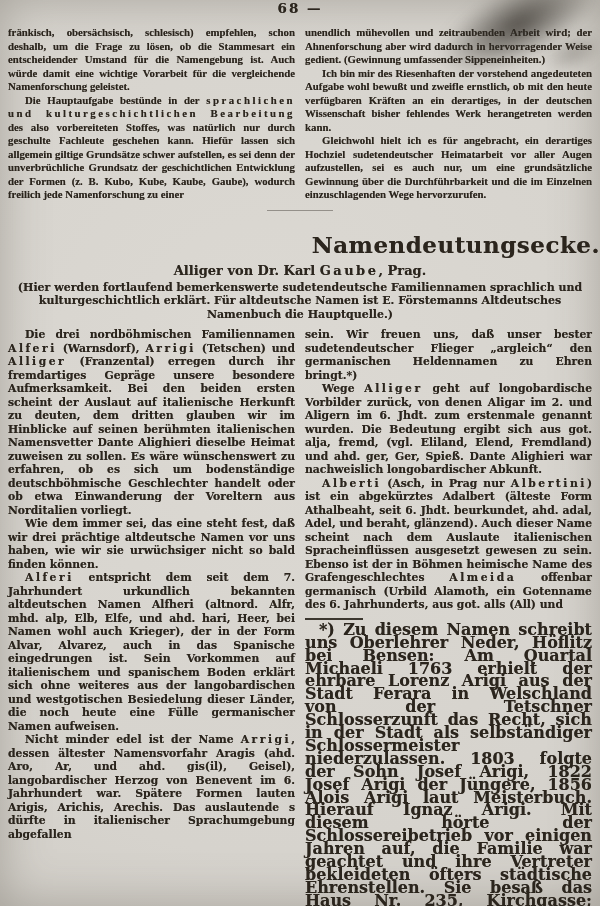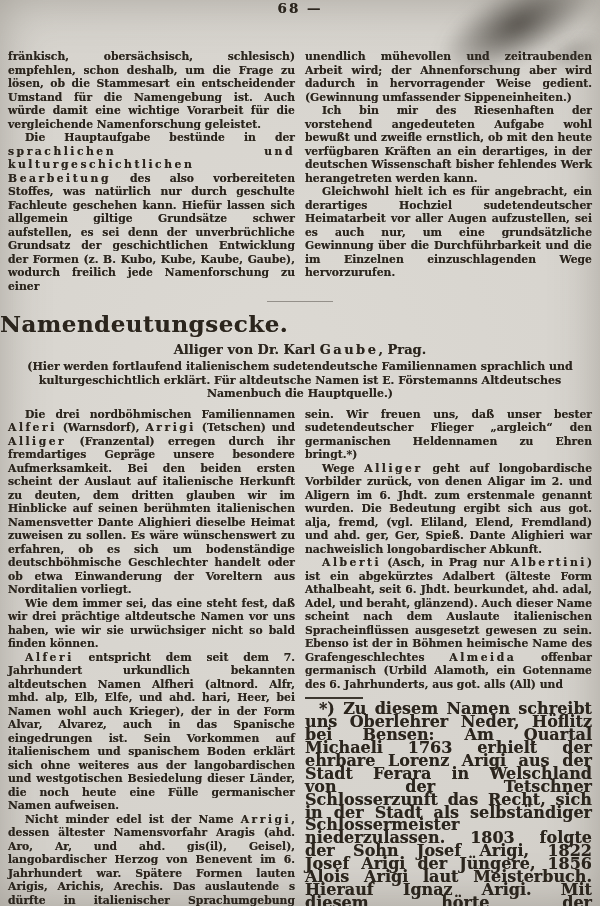--- a/index.html
+++ b/index.html
@@ -25,28 +25,28 @@
     position:absolute;top:30px;right:-18px;width:90px;height:46px;border-radius:50%;
     background:radial-gradient(closest-side, rgba(70,65,58,.35), rgba(70,65,58,0) 70%);
     transform:rotate(-20deg);filter:blur(6px);
   }
   .pagenum{
     margin:0 0 0;text-align:center;
     font-size:13.5px;letter-spacing:2px;
   }
   .cols{display:flex;justify-content:space-between;padding:0 8px;}
   .col{width:287px;text-align:justify;}
-  .top-cols{margin-top:34px;}
+  .top-cols{margin-top:10px;font-family:Liberation Serif, serif;}
   .top-cols .col, .bottom-cols .col{font-size:10.8px;line-height:13.5px;}
   .bottom-cols{margin-top:7px;}
   p{margin:0;text-indent:17px;}
   p.cont{text-indent:0;}
   .sperr{letter-spacing:2.5px;}
   .divider{width:66px;border-top:1px solid #94908a;margin:8px auto 0;}
-  .title{margin:8px 0 0;text-align:left;font-size:23px;font-weight:700;letter-spacing:.5px;}
+  .title{margin:20px 0 0;text-align:right;font-size:23px;font-weight:700;letter-spacing:.5px;}
   .byline{margin-top:5px;text-align:center;font-size:13px;}
   .intro{margin:3px auto 0;width:97%;text-align:center;font-size:11px;line-height:13.6px;}
   .fn-rule{width:58px;border-top:2px solid #3c372f;margin:6px 0 4px;}
   .footnote{font-size:16px;line-height:12.9px;word-spacing:2px;}
   .footnote p{text-indent:14px;}
 </style>
 </head>
 <body>
 
 <div class="page">
@@ -66,21 +66,21 @@
       <p>Gleichwohl hielt ich es für angebracht, ein derartiges Hochziel sudetendeutscher Heimatarbeit vor aller Augen aufzustellen, sei es auch nur, um eine grundsätzliche Gewinnung über die Durchführbarkeit und die im Einzelnen einzuschlagenden Wege hervorzurufen.</p>
     </div>
   </div>
 
   <div class="divider"></div>
 
   <h1 class="title">Namendeutungsecke.</h1>
 
   <div class="byline"><span>Alliger von Dr. Karl </span><span class="sperr">Gaube</span><span>, Prag.</span></div>
 
-  <div class="intro">(Hier werden fortlaufend italienischem sudetendeutsche Familiennamen sprachlich und kulturgeschichtlich erklärt. Für altdeutsche Namen ist E. Förstemanns Altdeutsches Namenbuch die Hauptquelle.)</div>
+  <div class="intro">(Hier werden fortlaufend bemerkenswerte sudetendeutsche Familiennamen sprachlich und kulturgeschichtlich erklärt. Für altdeutsche Namen ist E. Förstemanns Altdeutsches Namenbuch die Hauptquelle.)</div>
 
   <div class="cols bottom-cols">
     <div class="col">
       <p><span>Die drei nordböhmischen Familiennamen </span><span class="sperr">Alferi</span><span> (Warnsdorf), </span><span class="sperr">Arrigi</span><span> (Tetschen) und </span><span class="sperr">Alliger</span><span> (Franzental) erregen durch ihr fremdartiges Gepräge unsere besondere Aufmerksamkeit. Bei den beiden ersten scheint der Auslaut auf italienische Herkunft zu deuten, dem dritten glauben wir im Hinblicke auf seinen berühmten italienischen Namensvetter Dante Alighieri dieselbe Heimat zuweisen zu sollen. Es wäre wünschenswert zu erfahren, ob es sich um bodenständige deutschböhmische Geschlechter handelt oder ob etwa Einwanderung der Voreltern aus Norditalien vorliegt.</span></p>
       <p>Wie dem immer sei, das eine steht fest, daß wir drei prächtige altdeutsche Namen vor uns haben, wie wir sie urwüchsiger nicht so bald finden können.</p>
       <p><span class="sperr">Alferi</span><span> entspricht dem seit dem 7. Jahrhundert urkundlich bekannten altdeutschen Namen Alfheri (altnord. Alfr, mhd. alp, Elb, Elfe, und ahd. hari, Heer, bei Namen wohl auch Krieger), der in der Form Alvar, Alvarez, auch in das Spanische eingedrungen ist. Sein Vorkommen auf italienischem und spanischem Boden erklärt sich ohne weiteres aus der langobardischen und westgotischen Besiedelung dieser Länder, die noch heute eine Fülle germanischer Namen aufweisen.</span></p>
       <p><span>Nicht minder edel ist der Name </span><span class="sperr">Arrigi</span><span>, dessen ältester Namensvorfahr Aragis (ahd. Aro, Ar, und ahd. gis(il), Geisel), langobardischer Herzog von Benevent im 6. Jahrhundert war. Spätere Formen lauten Arigis, Arichis, Arechis. Das auslautende s dürfte in italienischer Sprachumgebung abgefallen</span></p>
     </div>
     <div class="col">
       <p class="cont">sein. Wir freuen uns, daß unser bester sudetendeutscher Flieger „argleich“ den germanischen Heldennamen zu Ehren bringt.*)</p>

